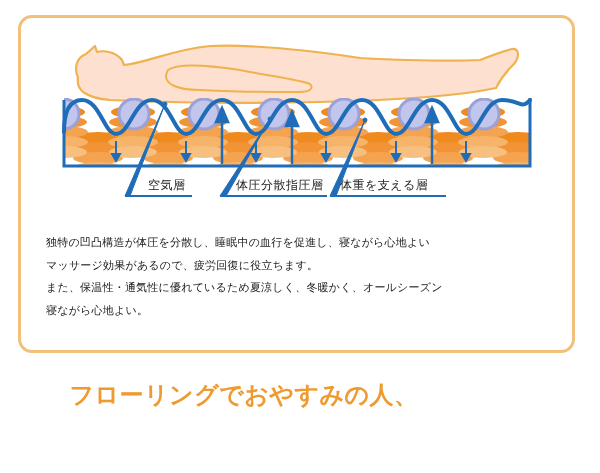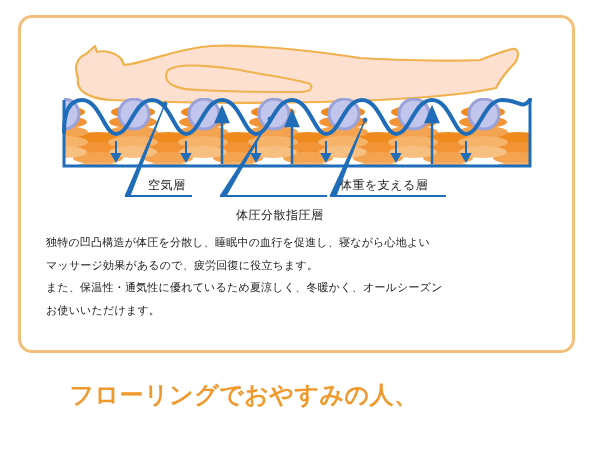--- a/index.html
+++ b/index.html
@@ -106,25 +106,25 @@
     <circle cx="270" cy="119" r="2"></circle>
     <path d="M270,119 L220,196 L226,196 Z" stroke-width="1"></path>
     <line x1="220" y1="196" x2="327" y2="196" stroke-width="2"></line>
     <circle cx="365" cy="120" r="2"></circle>
     <path d="M365,120 L330,196 L336,196 Z" stroke-width="1"></path>
     <line x1="330" y1="196" x2="446" y2="196" stroke-width="2"></line>
   </g>
 </svg>
 
 <span class="layer-label" style="left:148px;font-family:Liberation Serif, serif;">空気層</span>
-<span class="layer-label" style="left:236px;margin-top:30px;">体圧分散指圧層</span>
+<span class="layer-label" style="left:236px;">体圧分散指圧層</span>
 <span class="layer-label" style="left:340px;">体重を支える層</span>
 
 <div class="desc">
   <p>独特の凹凸構造が体圧を分散し、睡眠中の血行を促進し、寝ながら心地よい</p>
   <p>マッサージ効果があるので、疲労回復に役立ちます。</p>
   <p>また、保温性・通気性に優れているため夏涼しく、冬暖かく、オールシーズン</p>
-  <p>お使いいただけます。</p>
+  <p>寝ながら心地よい。</p>
 </div>
 
 <div class="headline">
   <p>フローリングでおやすみの人、</p>
 </div>
 
 </body></html>

